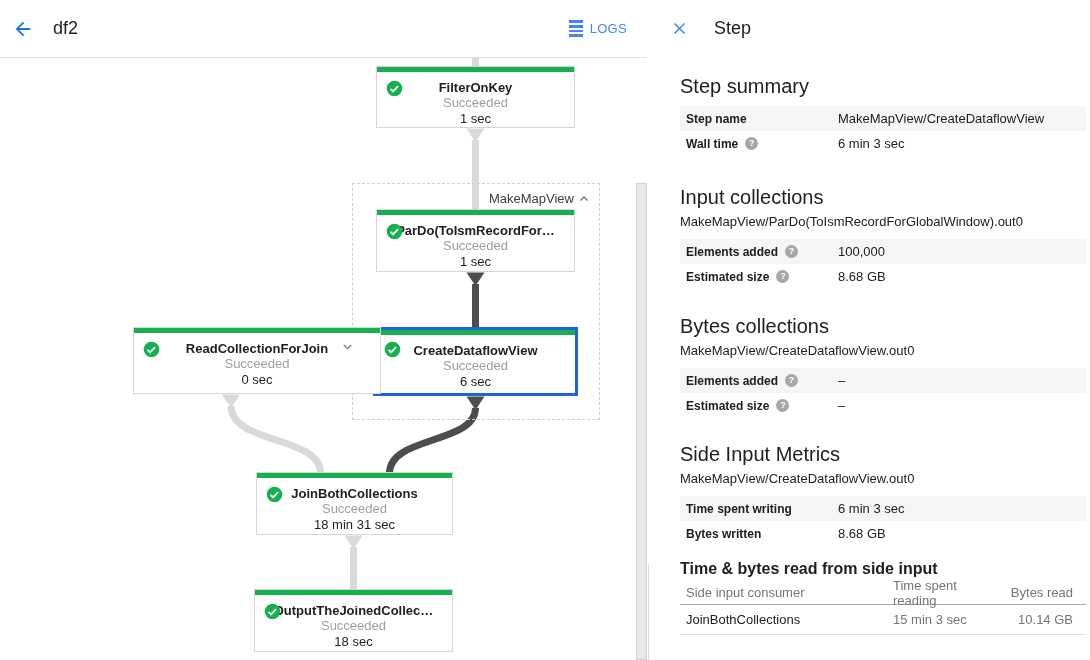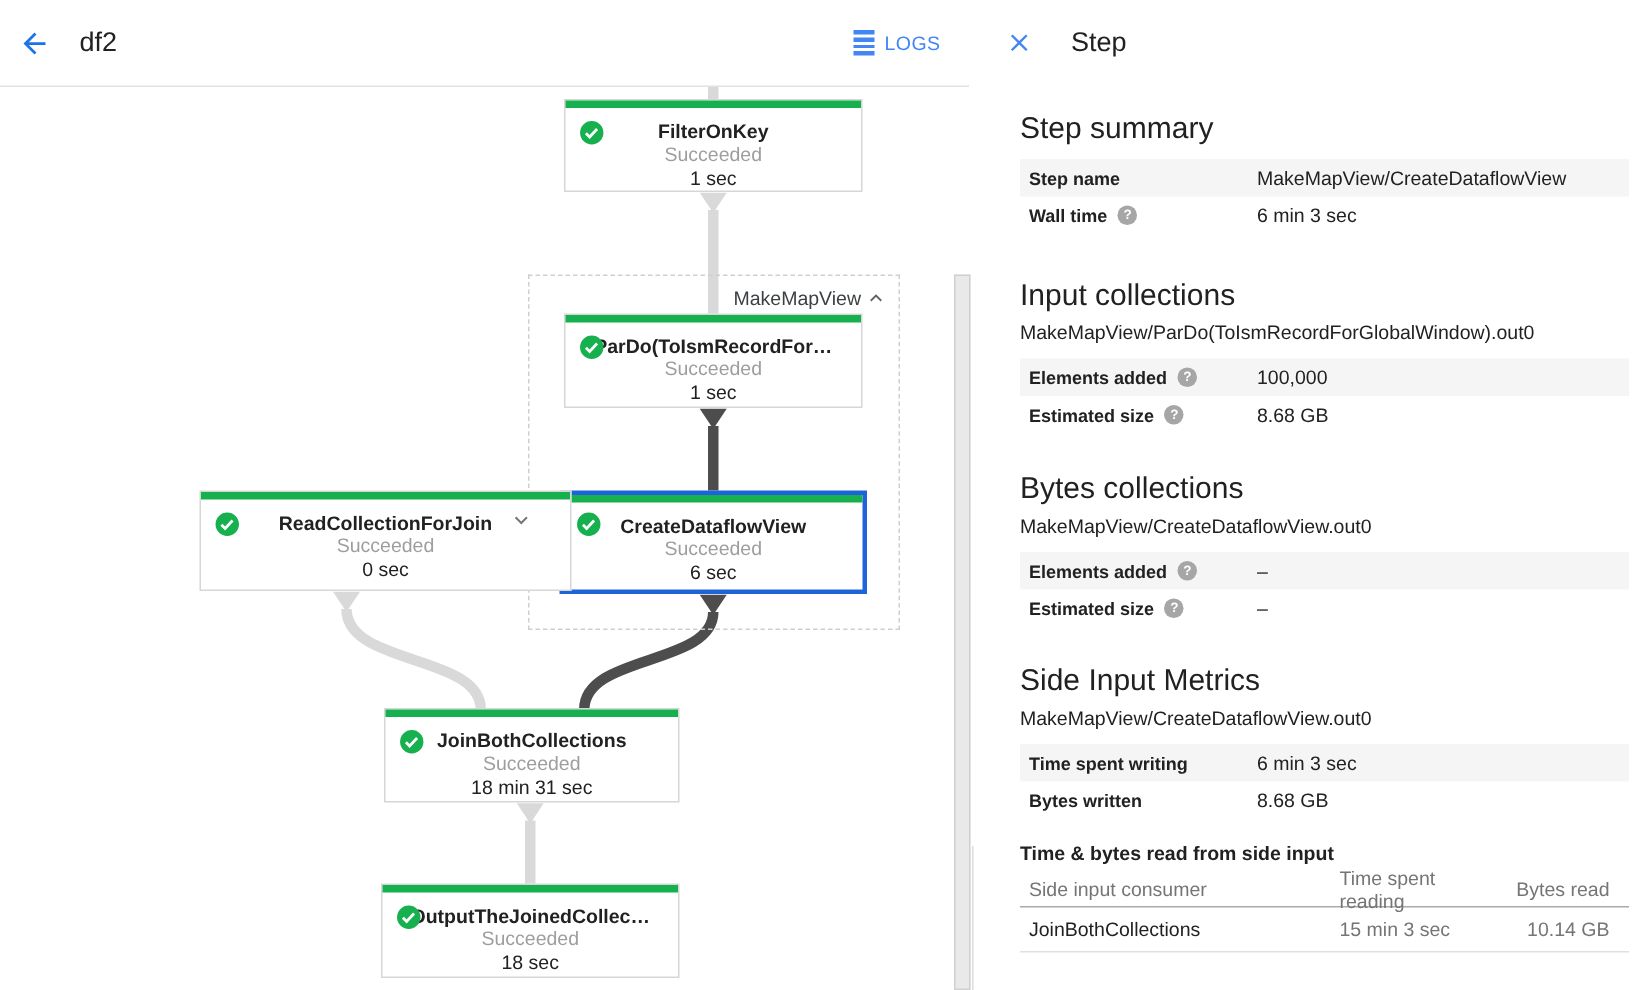--- a/index.html
+++ b/index.html
@@ -55,21 +55,21 @@
   .h-input { margin-top:32px; }
   .h-output { margin-top:28px; }
   .h-side { margin-top:27px; }
   .sec-subtitle { font-size:13px; color:#212121; line-height:15px; margin-top:7px; }
   .mrows { margin-top:10px; }
   .mrow { display:flex; align-items:center; height:25px; padding-left:6px; }
   .mrow.gray { background:#f5f5f5; }
   .mlabel { width:152px; display:flex; align-items:center; gap:7px; font-size:12px; font-weight:bold; color:#212121; }
   .help-icon { width:13px; height:13px; border-radius:50%; background:#a6a6a6; color:#fff; font-size:9px; font-weight:bold; line-height:13px; text-align:center; cursor:pointer; flex:0 0 13px; }
   .mvalue { font-size:13px; color:#212121; }
-  .tb-heading { margin-top:15px; font-size:13px; font-weight:bold; color:#212121; line-height:16px; }
+  .tb-heading { margin-top:15px; font-size:16px; font-weight:bold; color:#212121; line-height:16px; }
   .sitable { width:100%; margin-top:4px; }
   .strow { display:flex; align-items:center; padding:0 13px 0 6px; }
   .strow .c1 { flex:1; text-align:left; }
   .strow .c2 { width:100px; text-align:left; }
   .strow .c3 { width:80px; text-align:right; }
   .st-head { height:24px; border-bottom:1px solid #aaaaaa; font-size:13px; color:#757575; }
   .st-data { height:30px; border-bottom:1px solid #e0e0e0; font-size:13px; }
   .st-data .c1 { color:#212121; }
   .st-data .c2, .st-data .c3 { color:#757575; }
 </style>

